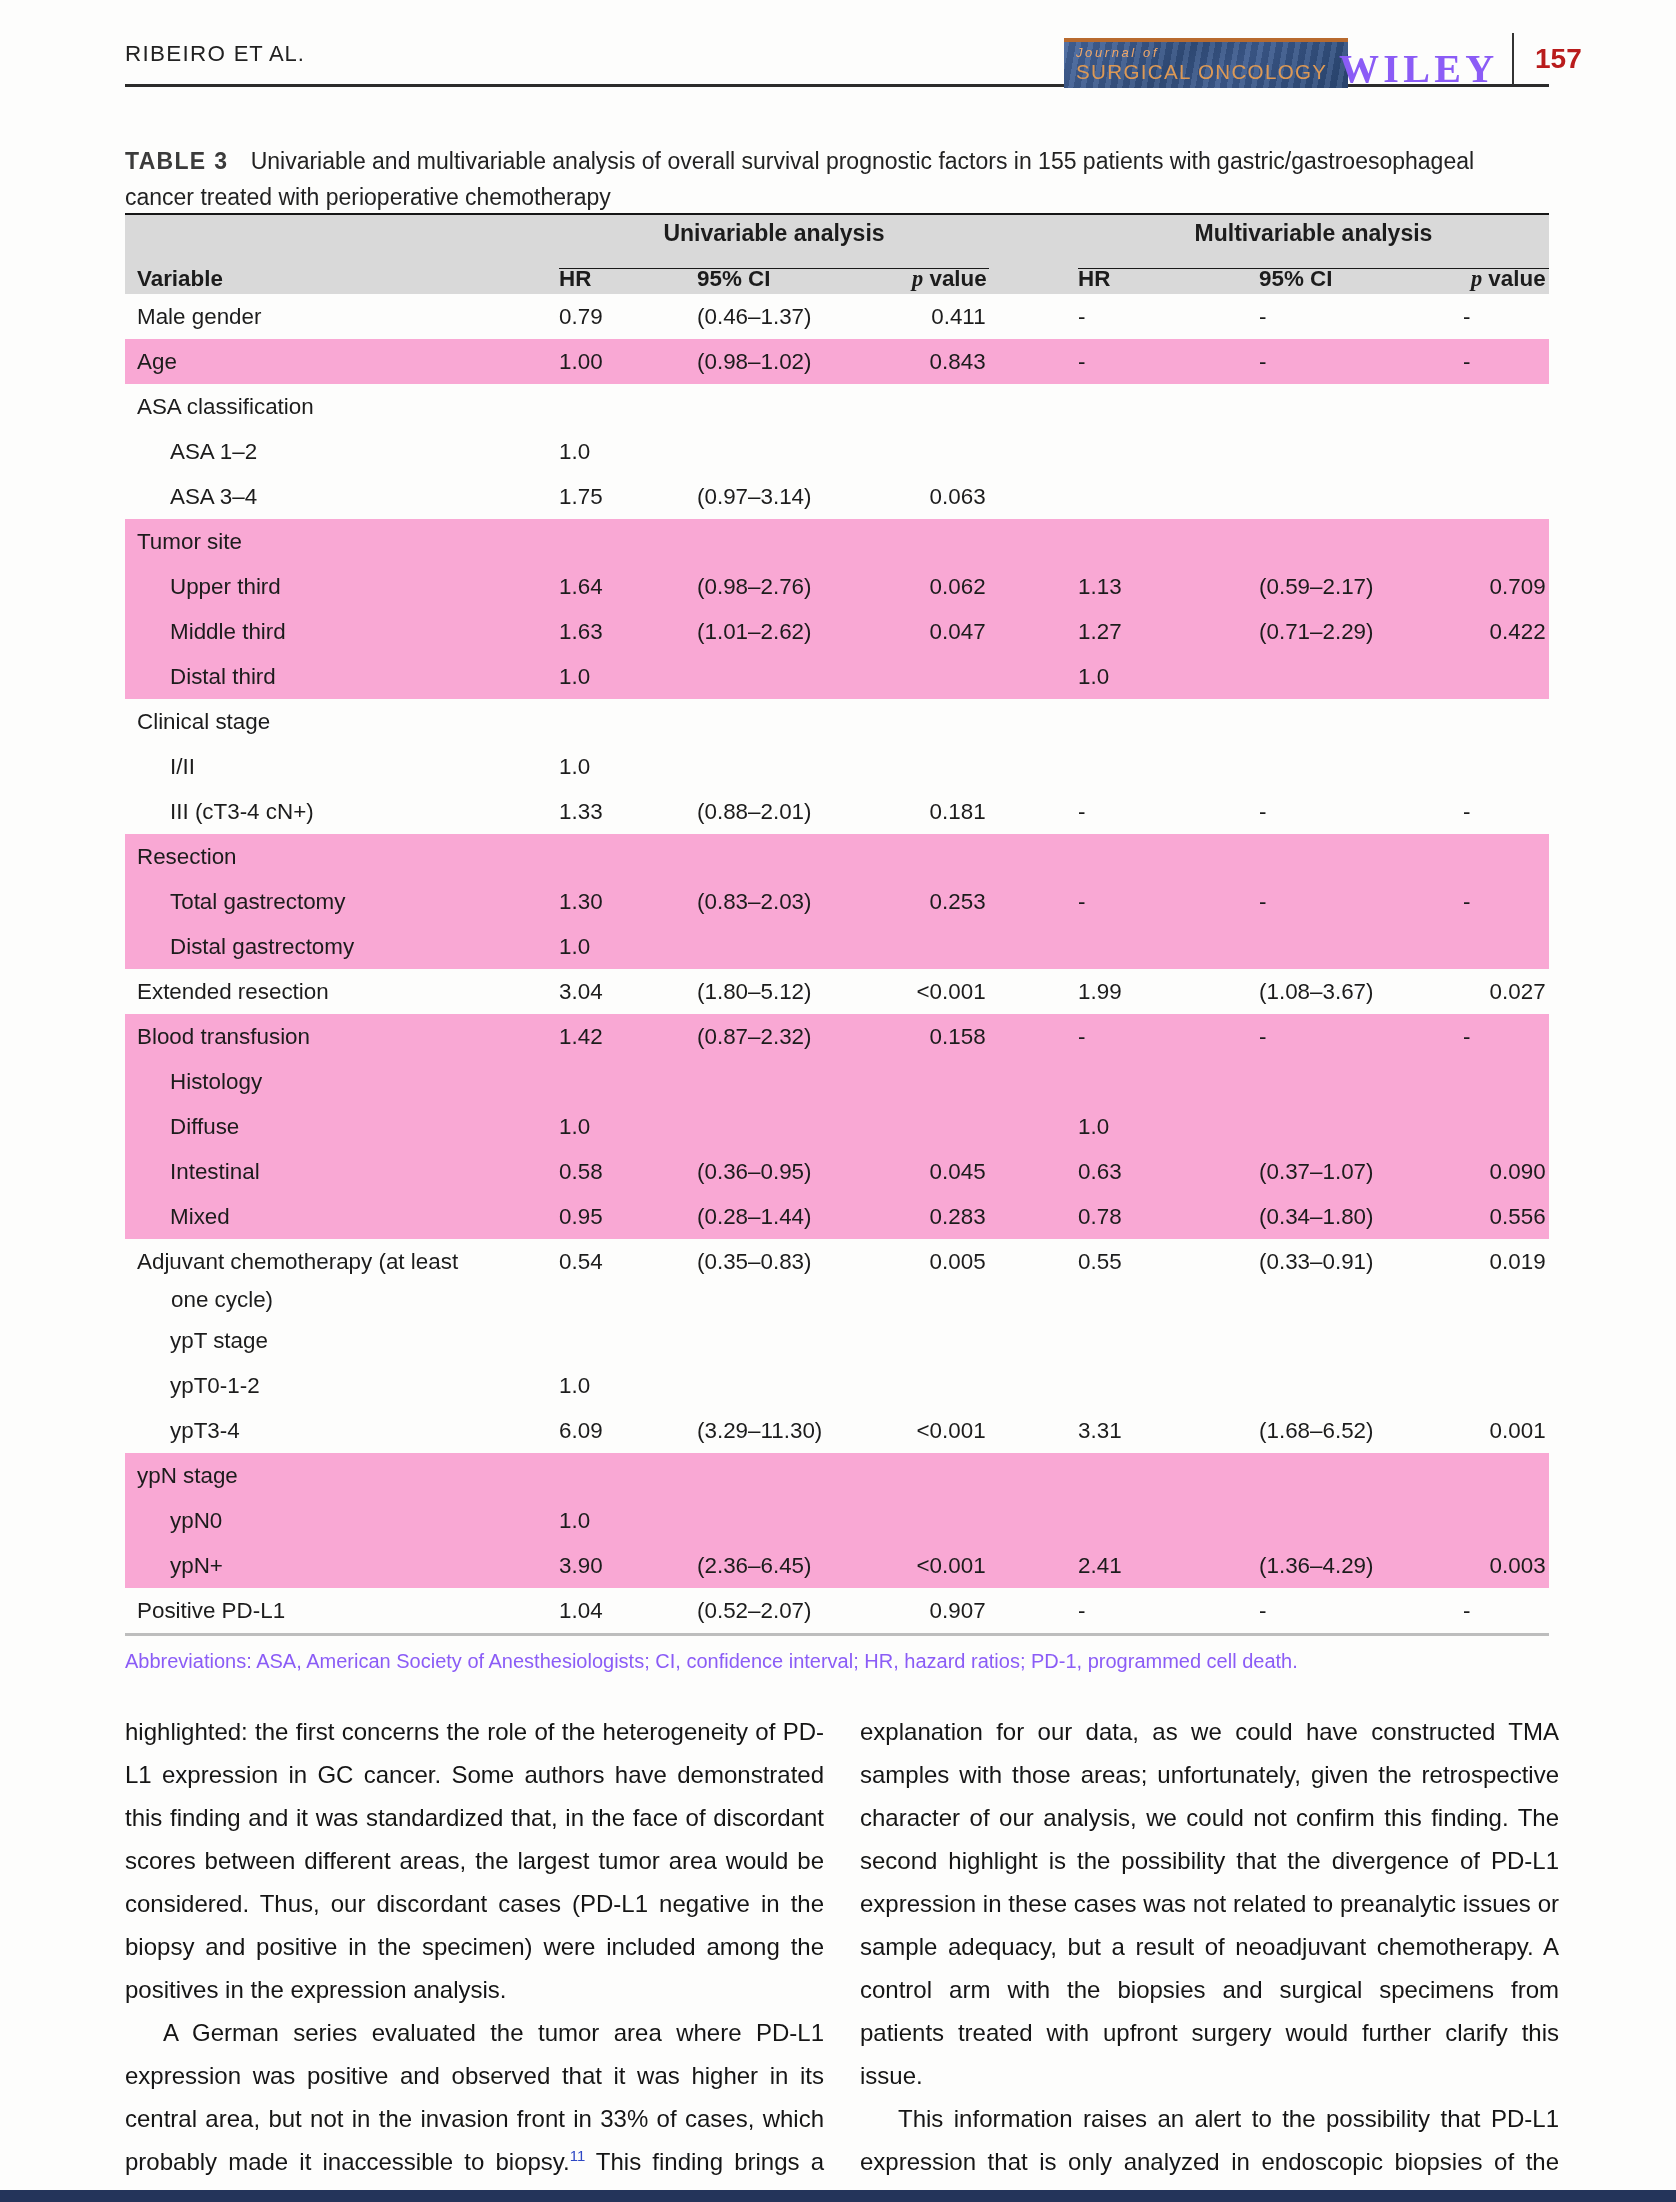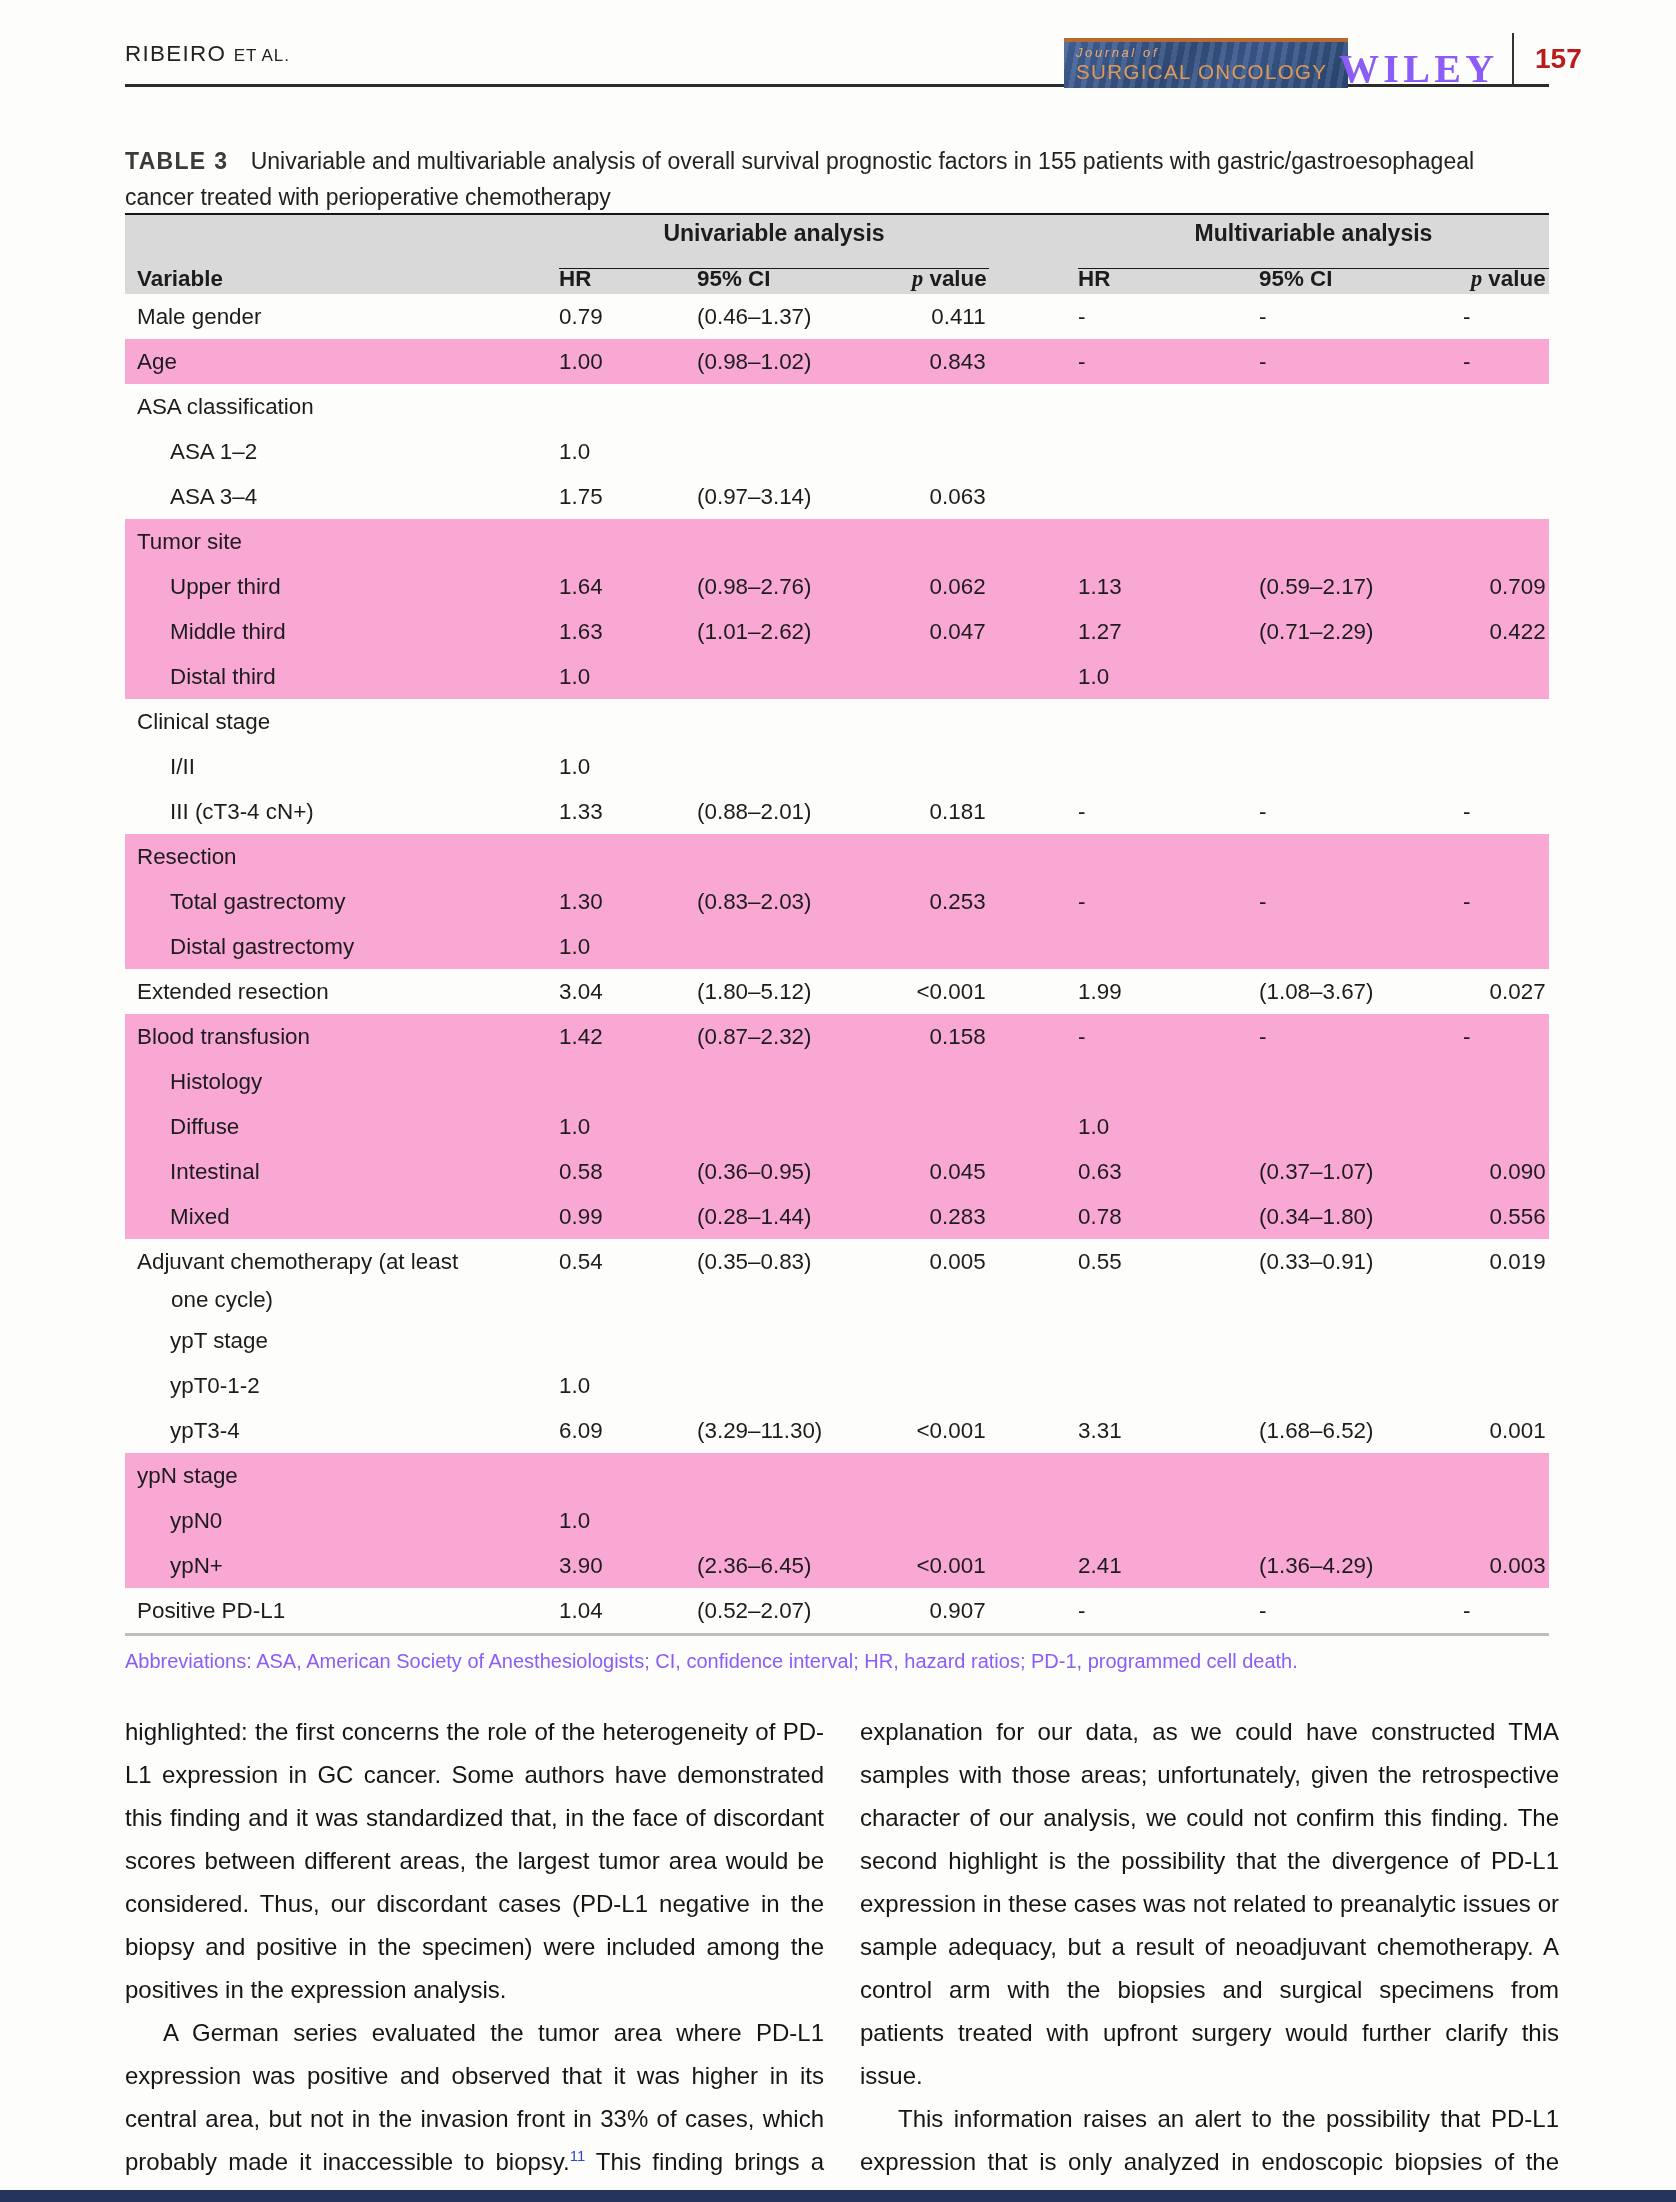--- a/index.html
+++ b/index.html
@@ -4,21 +4,21 @@
 <style>
   * { margin:0; padding:0; box-sizing:border-box; }
   html,body { background:#888; }
   .page {
     position:relative; width:1676px; height:2203px; margin:0 auto;
     background:#fdfdfc; color:#1c1c1c; overflow:hidden;
     font-family:"Liberation Sans", sans-serif;
   }
   
   .runhead { position:absolute; left:125px; top:41px; font-size:22.4px; letter-spacing:1.3px; color:#222; }
-  .runhead .etal { font-size:17px; letter-spacing:0.9px; }
+  .runhead .etal { font-size:22px; letter-spacing:0.9px; }
   .head-rule { position:absolute; left:125px; top:84px; width:1424px; height:2.6px; background:#2b2b2b; }
   .logo {
     position:absolute; left:1064px; top:38px; width:284px; height:50px;
     background:linear-gradient(135deg,#47679e 0%, #33507f 40%, #3e5c90 60%, #2c4a77 100%);
     border-top:4.3px solid #b86a2e; padding:2.6px 8.6px 0 12px; overflow:hidden;
   }
   .logo::after { content:""; position:absolute; inset:0;
     background:repeating-linear-gradient(100deg, rgba(255,255,255,0.07) 0 5.2px, rgba(0,0,0,0.10) 5.2px 12px); }
   .logo .jof { position:relative; font-style:italic; font-size:13px; letter-spacing:2.6px; color:#f0a869; z-index:2; }
   .logo .jname { position:relative; font-size:20.6px; letter-spacing:1.3px; color:#dd9955; z-index:2; white-space:nowrap; }
@@ -302,21 +302,21 @@
           <div class="cell">0.58</div>
           <div class="cell">(0.36–0.95)</div>
           <div class="cell pcol">0.045</div>
           <div class="cell"></div>
           <div class="cell">0.63</div>
           <div class="cell">(0.37–1.07)</div>
           <div class="cell pcol">0.090</div>
         </div>
         <div class="grid7 trow shade">
           <div class="cell label ind">Mixed</div>
-          <div class="cell">0.99</div>
+          <div class="cell">0.95</div>
           <div class="cell">(0.28–1.44)</div>
           <div class="cell pcol">0.283</div>
           <div class="cell"></div>
           <div class="cell">0.78</div>
           <div class="cell">(0.34–1.80)</div>
           <div class="cell pcol">0.556</div>
         </div>
         <div class="grid7 trow tall">
           <div class="cell label">
             <div>Adjuvant chemotherapy (at least</div>

